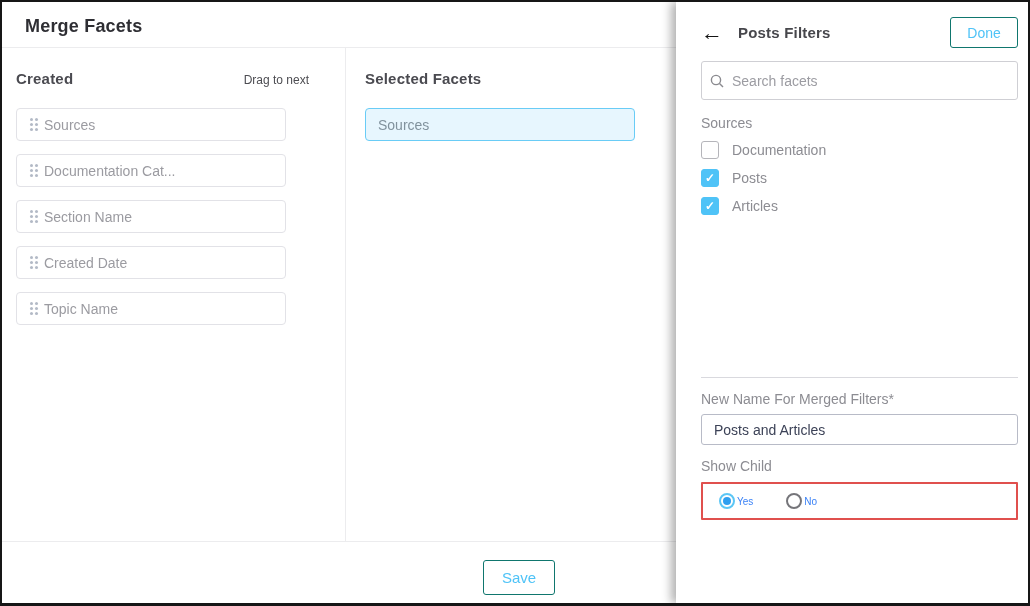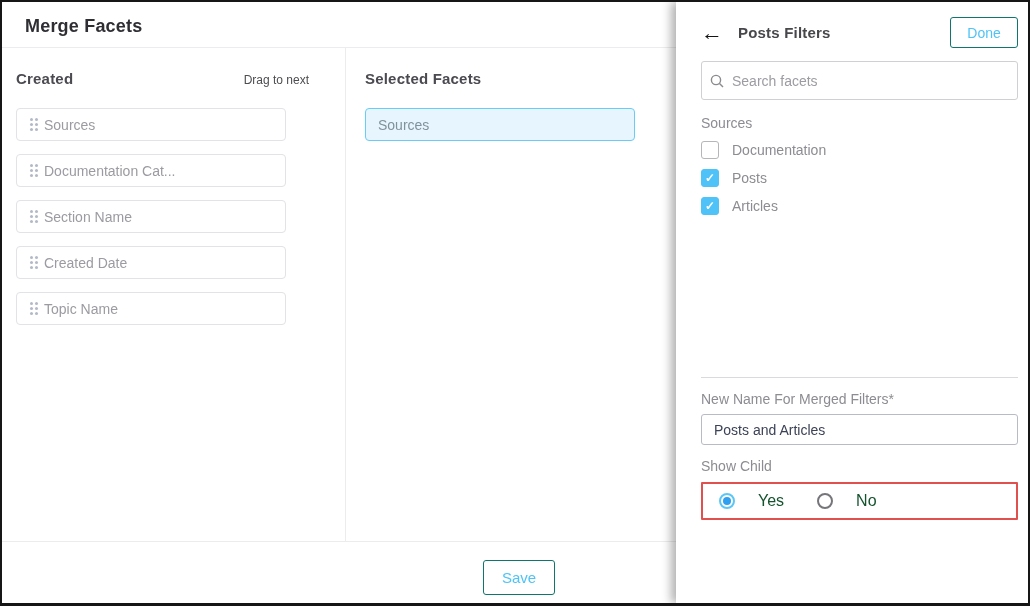--- a/index.html
+++ b/index.html
@@ -77,21 +77,21 @@
   }
   .radio-box {
     margin-top:8px; height:38px; border:2px solid #e0504e; border-radius:1px;
     display:flex; align-items:center; padding-left:16px;
   }
   .radio-opt { display:flex; align-items:center; cursor:pointer; margin-right:33px; }
   .radio-circle { width:16px; height:16px; border-radius:50%; border:2px solid #75757a;
     display:flex; align-items:center; justify-content:center; background:#fff; }
   .radio-circle.selected { border-color:#5bc6f5; }
   .radio-dot { width:8px; height:8px; border-radius:50%; background:#2f9ff0; }
-  .radio-label { font-size:16px; color:#14532d; margin-left:23px; }
+  .radio-label { font-size:10px; color:#3b82f6; margin-left:2px; }
 </style>
 </head>
 <body>
 
 <div class="screen">
 
   <div class="dialog">
     <div class="dialog-header">
       <span class="dialog-title">Merge Facets</span>
     </div>

